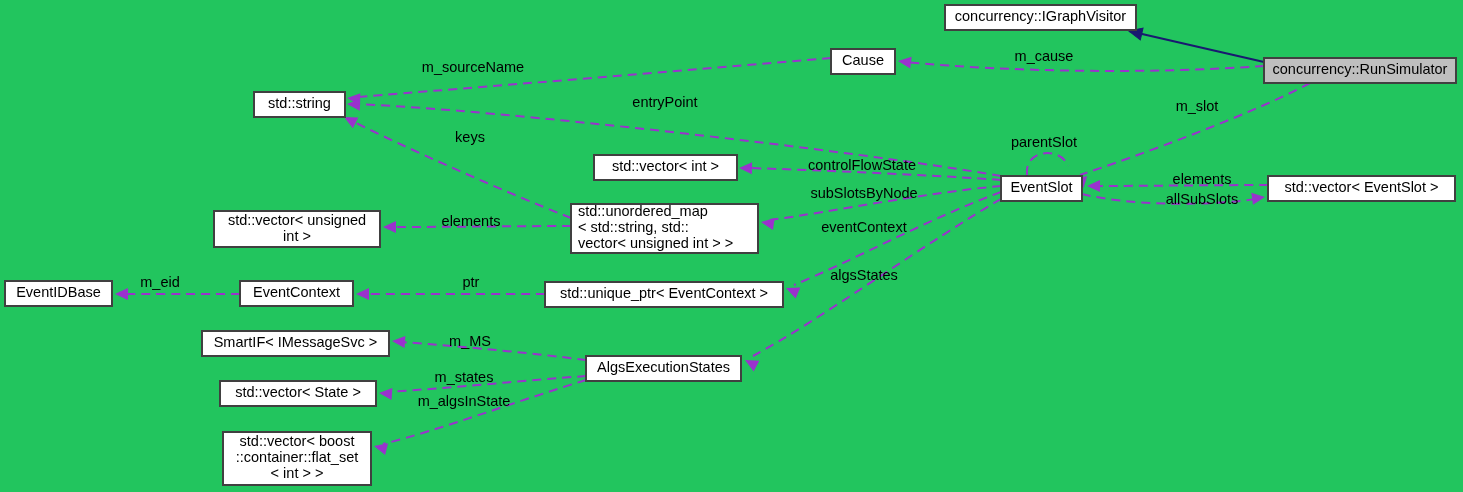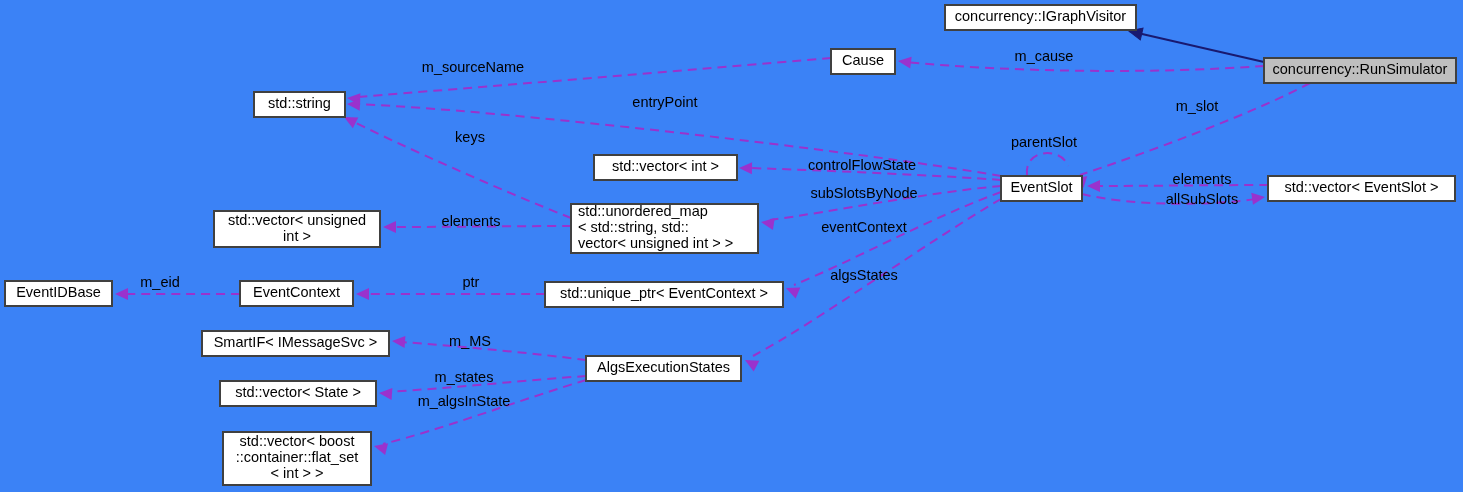--- a/index.html
+++ b/index.html
@@ -4,21 +4,21 @@
 <style>
   html, body {
     margin: 0;
     padding: 0;
     background: #ffffff;
   }
   #diagram-root {
     position: relative;
     width: 1463px;
     height: 492px;
-    background: #3b82f6;
+    background: #22c55e;
     font-family: "Liberation Sans", sans-serif;
     overflow: hidden;
   }
   svg#graph {
     position: absolute;
     left: 0;
     top: 0;
     width: 1463px;
     height: 492px;
   }

